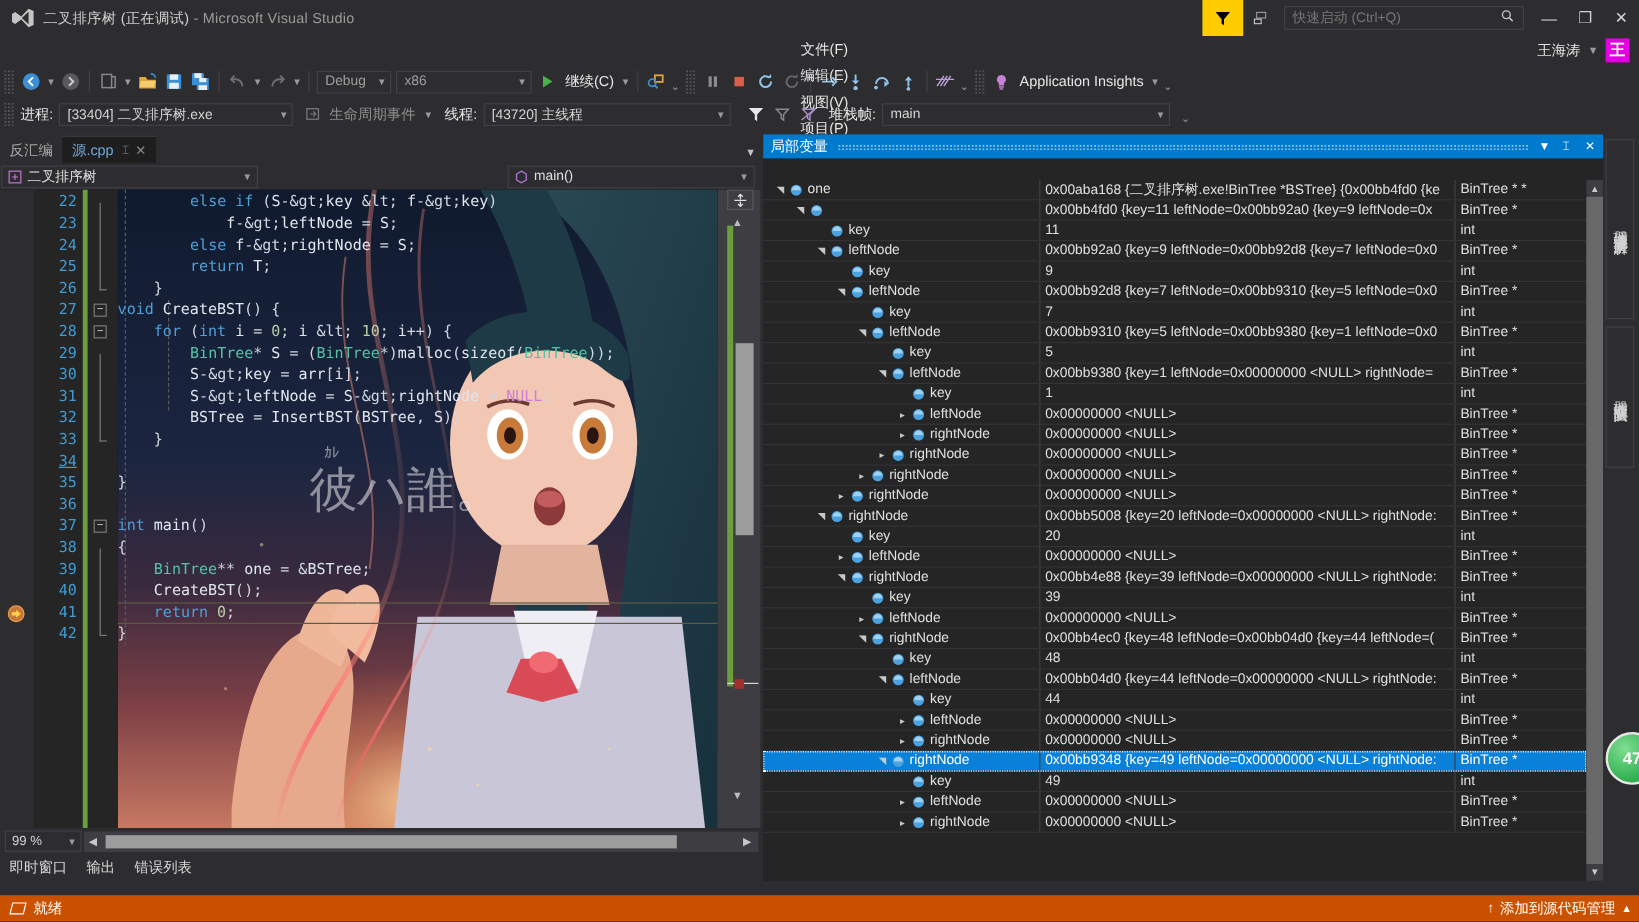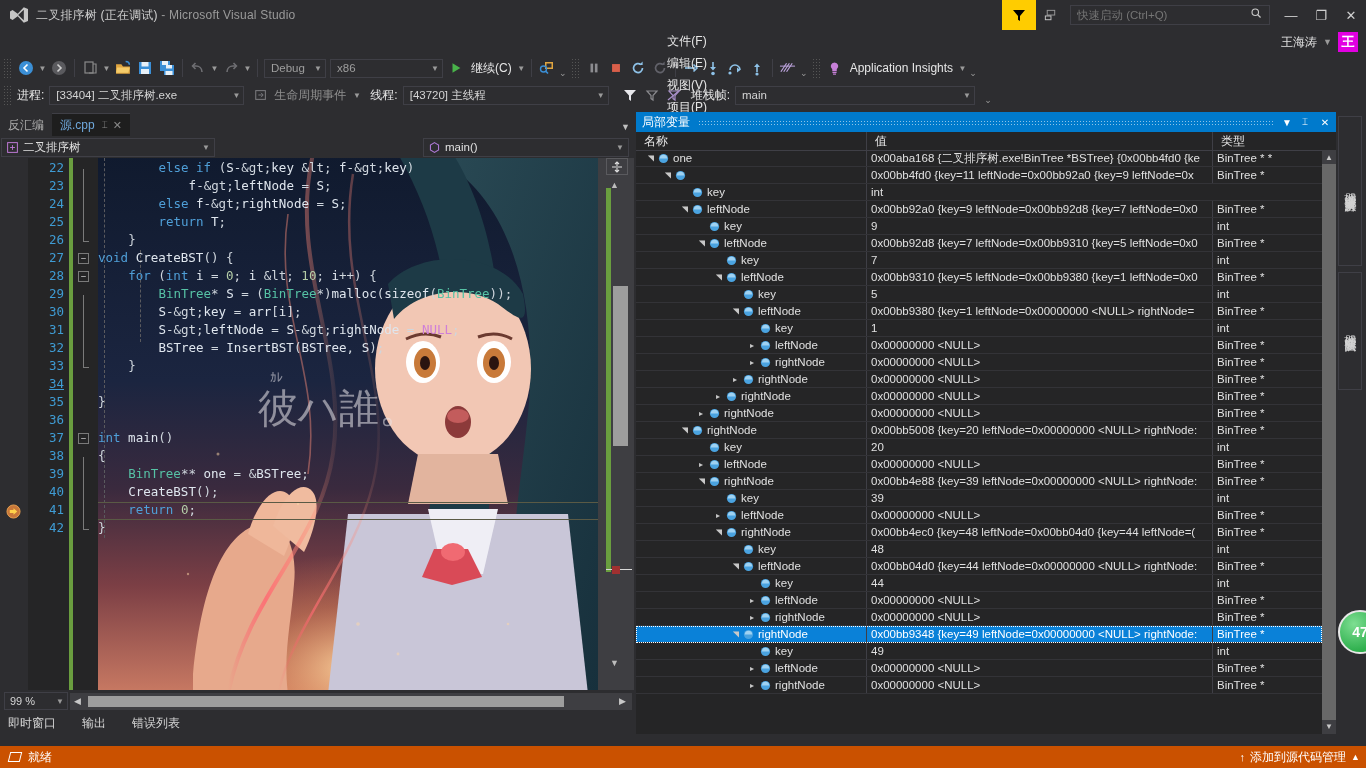--- a/index.html
+++ b/index.html
@@ -103,21 +103,21 @@
   .ed-vscroll .markline{position:absolute;left:8px;top:411px;width:26px;height:1px;background:#d8d8d8;}
 
   .ed-hscrollrow{position:absolute;left:0;bottom:22px;right:0;height:22px;background:#2d2d30;display:flex;align-items:center;}
   .zoom-combo{width:64px;height:18px;border:1px solid #3f3f46;display:flex;align-items:center;justify-content:space-between;
     padding:0 3px 0 5px;font-size:11px;color:#d4d4d4;margin-left:4px;box-sizing:border-box;}
   .hscroll{flex:1;height:17px;background:#3e3e42;margin:0 2px;display:flex;align-items:center;position:relative;}
   .hscroll .lt{position:absolute;left:4px;color:#c8c8c8;font-size:9px;}
   .hscroll .rt{position:absolute;right:6px;color:#c8c8c8;font-size:9px;}
   .hscroll .hthumb{position:absolute;left:18px;width:476px;height:11px;background:#9d9d9d;}
 
-  .bottom-tabs{position:absolute;left:0;bottom:0;right:0;height:22px;display:flex;align-items:center;gap:10px;}
+  .bottom-tabs{position:absolute;left:0;bottom:0;right:0;height:22px;display:flex;align-items:center;gap:0;}
   .btab{font-size:12px;color:#d6d6d6;padding:2px 8px;}
 
   
   .locals{position:absolute;left:636px;top:0;right:30px;bottom:0;background:#252526;}
   .locals-head{height:20px;background:#007acc;display:flex;align-items:center;color:#fff;font-size:12px;padding-left:6px;position:relative;}
   .locals-head .dots{position:absolute;left:62px;right:62px;top:8px;height:5px;
     background-image:radial-gradient(rgba(255,255,255,.55) .8px, transparent .9px);background-size:3px 3px;}
   .lh-btn{position:absolute;top:0;height:20px;width:18px;display:flex;align-items:center;justify-content:center;color:#fff;font-size:10px;}
   .grid-head{height:18px;display:flex;background:#252526;border-bottom:1px solid #3f3f46;font-size:12px;color:#e8e8e8;}
   .gh{display:flex;align-items:center;padding-left:8px;border-right:1px solid #3f3f46;box-sizing:border-box;}
@@ -663,25 +663,20 @@
 
     <div class="locals">
       <div class="locals-head">
         <span>局部变量</span>
         <div class="dots"></div>
         <div class="lh-btn" style="right:40px;">▼</div>
         <div class="lh-btn" style="right:22px;">⌶</div>
         <div class="lh-btn" style="right:2px;">✕</div>
       </div>
 
-      <div class="grid-head">
-        <div class="gh" style="width:231px;">名称</div>
-        <div class="gh" style="width:346px;">值</div>
-        <div class="gh" style="flex:1;border-right:0;">类型</div>
-      </div>
 
       <div class="rows" id="locals-rows">
           <div class="row">
             <div class="c-name">
               <span style="display: inline-block; flex: 0 0 auto; width: 8px;"></span>
               <span class="tw" style="transform: rotate(-90deg);">◢</span>
               <span class="bullet">
                 <svg width="11" height="11" viewBox="0 0 12 12">
                   <circle cx="6" cy="6" r="5" fill="#4aa3e0"></circle>
                   <path d="M2 6a4 4 0 0 1 8 0" fill="#9fd2f2"></path>
@@ -712,20 +707,21 @@
               <span style="display: inline-block; flex: 0 0 auto; width: 42px;"></span>
               <span class="tw"></span>
               <span class="bullet">
                 <svg width="11" height="11" viewBox="0 0 12 12">
                   <circle cx="6" cy="6" r="5" fill="#4aa3e0"></circle>
                   <path d="M2 6a4 4 0 0 1 8 0" fill="#9fd2f2"></path>
                 </svg>
               </span>
               <span class="nm">key</span>
             </div>
+            <div class="c-val">11</div>
             <div class="c-type">int</div>
           </div>
           <div class="row">
             <div class="c-name">
               <span style="display: inline-block; flex: 0 0 auto; width: 42px;"></span>
               <span class="tw" style="transform: rotate(-90deg);">◢</span>
               <span class="bullet">
                 <svg width="11" height="11" viewBox="0 0 12 12">
                   <circle cx="6" cy="6" r="5" fill="#4aa3e0"></circle>
                   <path d="M2 6a4 4 0 0 1 8 0" fill="#9fd2f2"></path>

